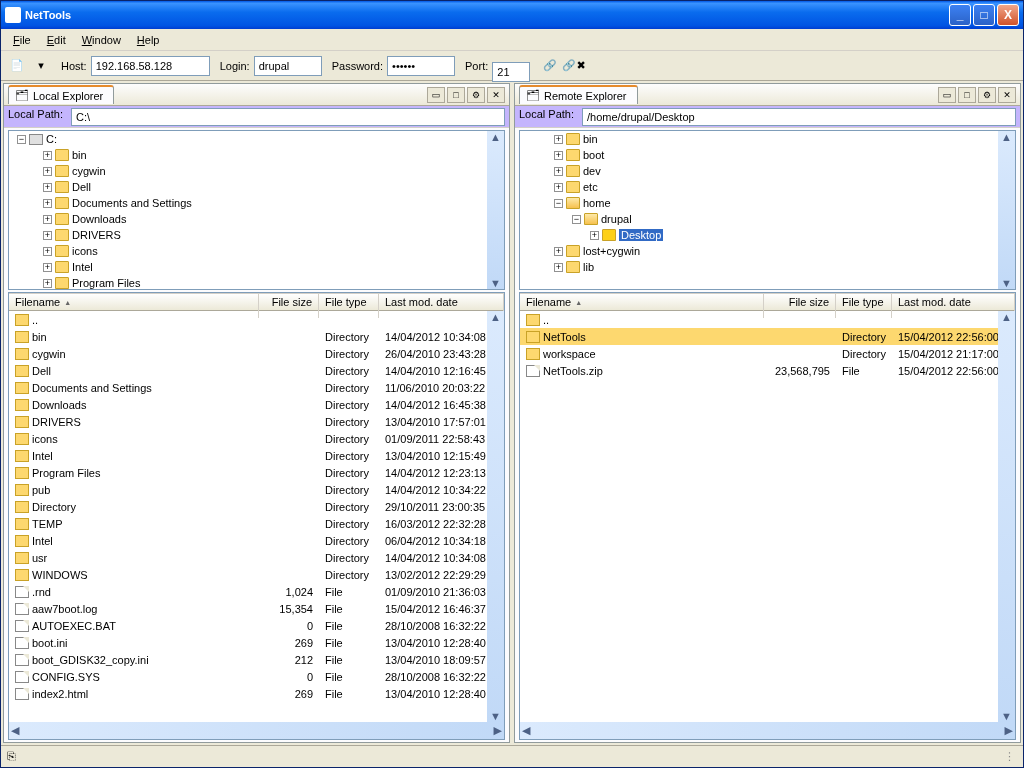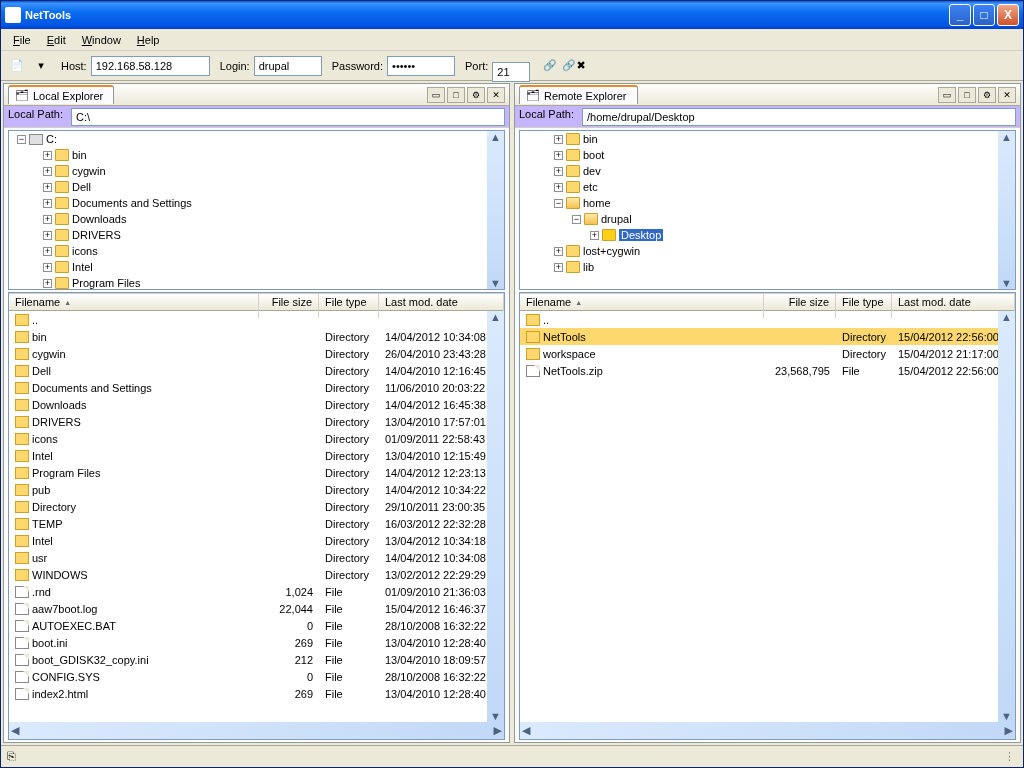--- a/index.html
+++ b/index.html
@@ -287,21 +287,21 @@
     <div class="c" style="width:60px">Directory</div>
     <div class="c" style="flex:1">16/03/2012 22:32:28</div>
   </div>
             <div class="row">
     <div class="c" style="width:250px;display:flex;align-items:center">
                 <span class="ficon fd"></span>
                 <span>Intel</span>
               </div>
     <div class="c" style="width:60px;text-align:right"></div>
     <div class="c" style="width:60px">Directory</div>
-    <div class="c" style="flex:1">13/04/2012 10:34:18</div>
+    <div class="c" style="flex:1">06/04/2012 10:34:18</div>
   </div>
             <div class="row">
     <div class="c" style="width:250px;display:flex;align-items:center">
                 <span class="ficon fd"></span>
                 <span>usr</span>
               </div>
     <div class="c" style="width:60px;text-align:right"></div>
     <div class="c" style="width:60px">Directory</div>
     <div class="c" style="flex:1">14/04/2012 10:34:08</div>
   </div>
@@ -321,21 +321,21 @@
               </div>
     <div class="c" style="width:60px;text-align:right">1,024</div>
     <div class="c" style="width:60px">File</div>
     <div class="c" style="flex:1">01/09/2010 21:36:03</div>
   </div>
             <div class="row">
     <div class="c" style="width:250px;display:flex;align-items:center">
                 <span class="ficon fi"></span>
                 <span>aaw7boot.log</span>
               </div>
-    <div class="c" style="width:60px;text-align:right">22,044</div>
+    <div class="c" style="width:60px;text-align:right">15,354</div>
     <div class="c" style="width:60px">File</div>
     <div class="c" style="flex:1">15/04/2012 16:46:37</div>
   </div>
             <div class="row">
     <div class="c" style="width:250px;display:flex;align-items:center">
                 <span class="ficon fi"></span>
                 <span>AUTOEXEC.BAT</span>
               </div>
     <div class="c" style="width:60px;text-align:right">0</div>
     <div class="c" style="width:60px">File</div>

